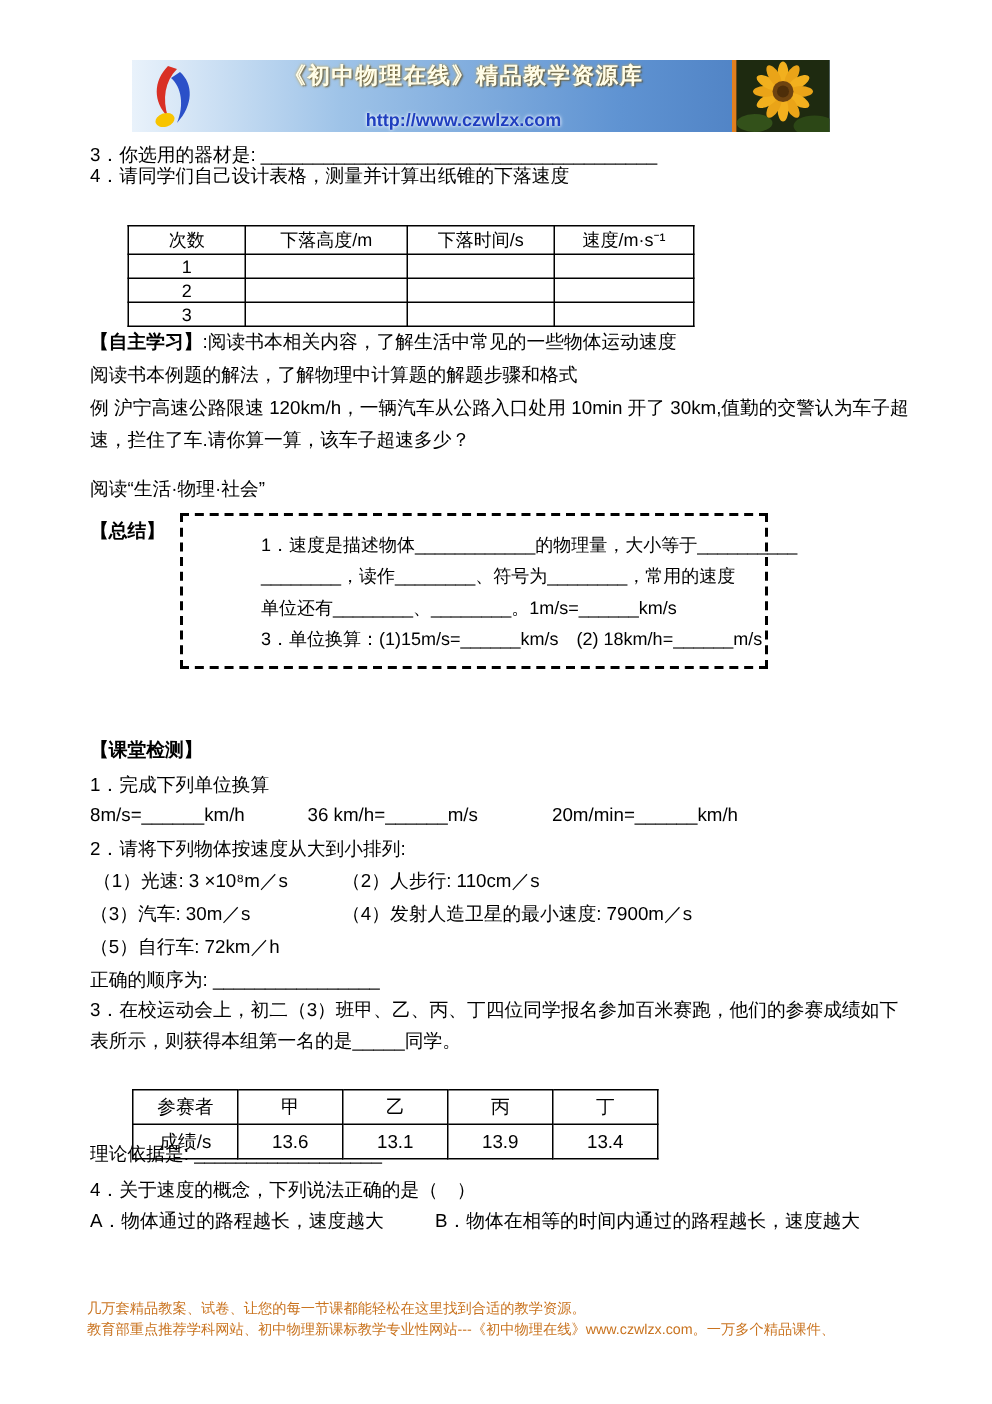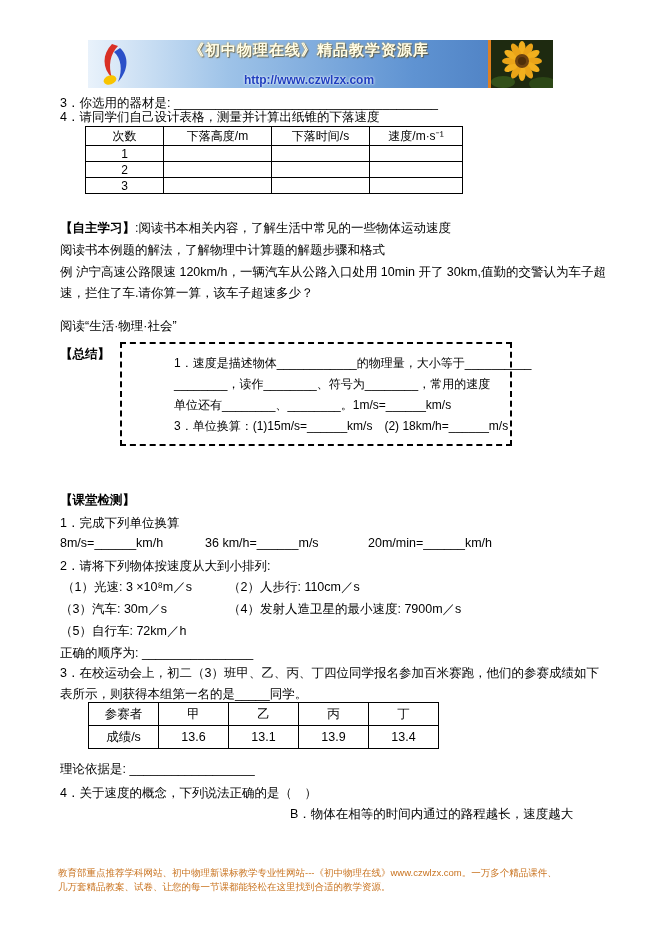--- a/index.html
+++ b/index.html
@@ -26,21 +26,21 @@
   .banner-url {
     font-size:12px; font-weight:bold; color:#1f3fbf; margin-top:13px;
     text-shadow:0 0 2px #ffffff, 0 0 3px #cfe2ff;
   }
   .banner-sunflower {
     width:62px; height:48px; flex:0 0 auto;
     border-left:3px solid #e08020; background:#202a10;
   }
 
   
-  table { border-collapse:collapse; position:absolute; font-size:12px; }
+  table { border-collapse:collapse; position:absolute; font-size:12px;margin-top:24px; }
   td { border:1px solid #000; text-align:center; padding:0 3px; }
   .drop-table td { height:15px; }
   .race-table td { height:22px; font-size:12.5px; }
 
   
   .summary-box {
     position:absolute; left:120px; top:342px; width:392px;
     border:2px dashed #000; padding:9px 12px 7px 12px; box-sizing:border-box;
     font-size:12px; line-height:21px;
   }
@@ -218,21 +218,22 @@
       <td>13.1</td>
       <td>13.9</td>
       <td>13.4</td>
     </tr>
   </tbody>
     </table>
 
   <div class="line" style="top:760px">理论依据是: __________________</div>
   <div class="line" style="top:784px">4．关于速度的概念，下列说法正确的是（　）</div>
   <div class="row" style="top:806px">
+    <span style="left:0">A．物体通过的路程越长，速度越大</span>
     <span style="left:230px">B．物体在相等的时间内通过的路程越长，速度越大</span>
   </div>
 
   <div class="footer">
+    <div>几万套精品教案、试卷、让您的每一节课都能轻松在这里找到合适的教学资源。</div>
     <div>教育部重点推荐学科网站、初中物理新课标教学专业性网站---《初中物理在线》www.czwlzx.com。一万多个精品课件、</div>
-    <div>几万套精品教案、试卷、让您的每一节课都能轻松在这里找到合适的教学资源。</div>
   </div>
 
 </div>
 
 </body></html>

